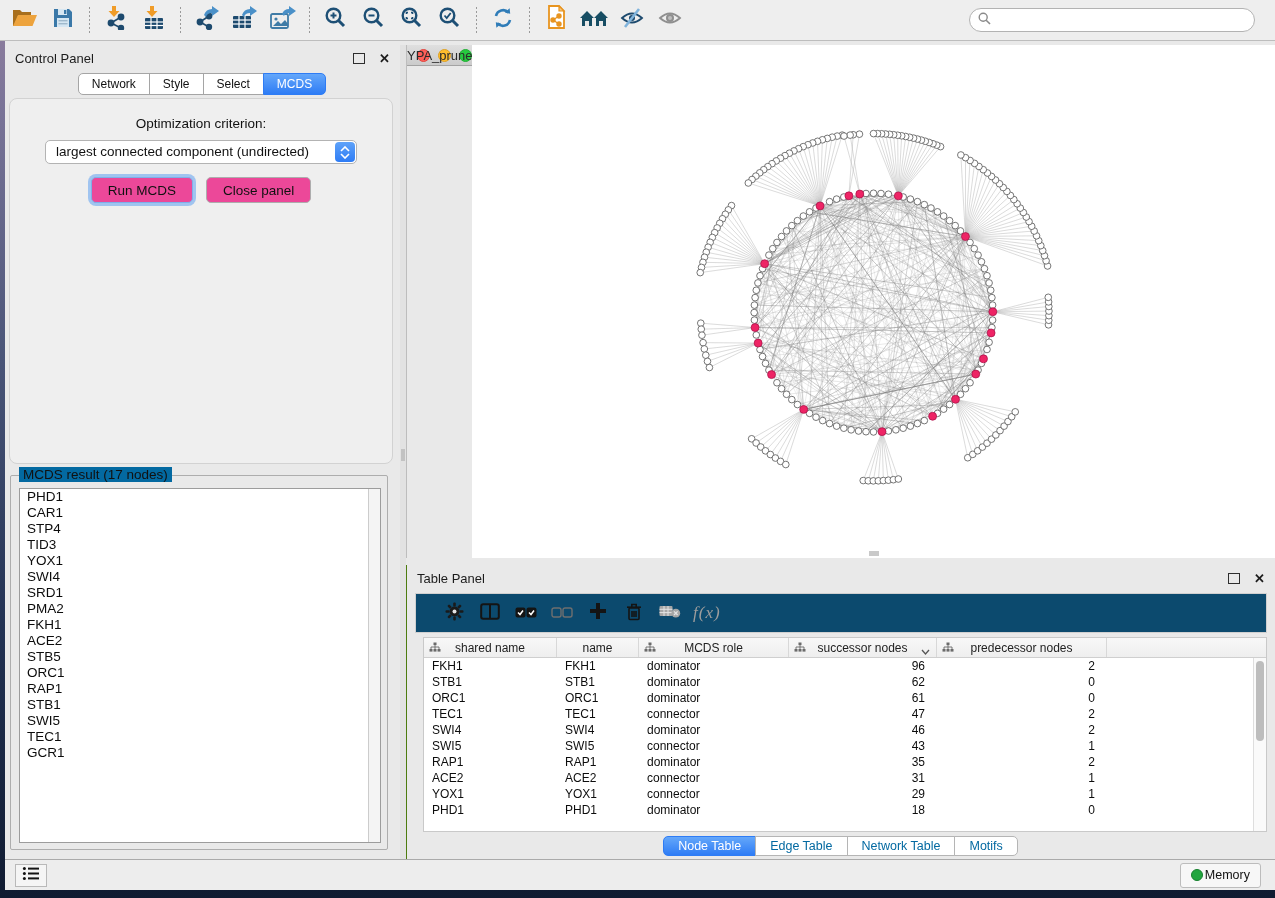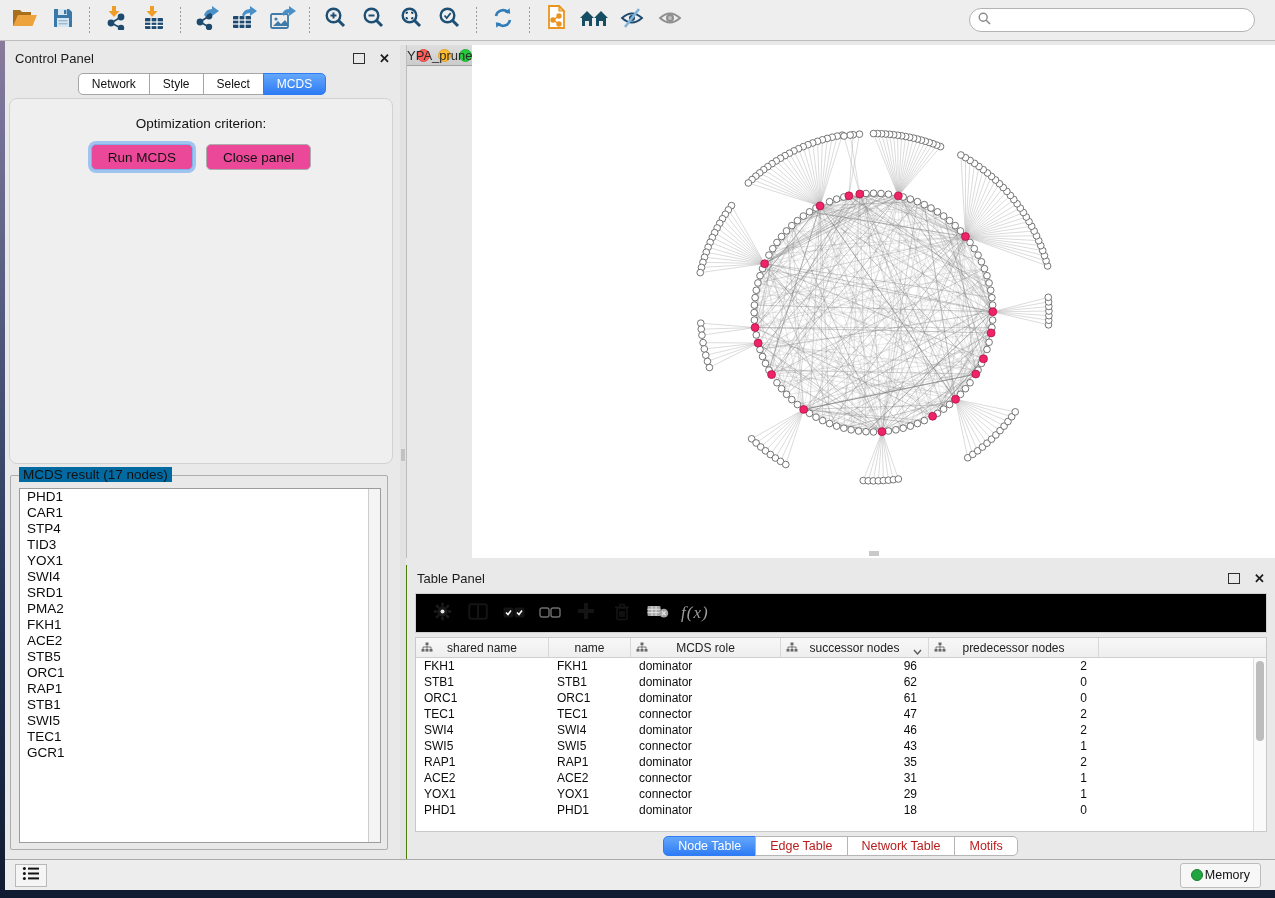--- a/index.html
+++ b/index.html
@@ -54,36 +54,36 @@
   .network-window{height:513px;display:flex;flex-direction:row;border-left:1px solid #bdbdbd;}
   .net-titlebar{height:20px;background:linear-gradient(#dfdfdf,#cbcbcb);border-bottom:1px solid #a3a3a3;display:flex;align-items:center;position:relative;}
   .lights{display:flex;gap:8px;margin-left:10px;}
   .light{width:13px;height:13px;border-radius:50%;}
   .net-title{position:absolute;left:0;right:0;text-align:center;font-size:13px;color:#2a2a2a;}
   .net-canvas{flex:1;background:#fff;position:relative;}
   .h-split-handle{position:absolute;bottom:2px;left:50%;margin-left:-5px;width:10px;height:5px;background:#c9c9c9;}
   .h-split{height:7px;background:#e9e9e9;}
   
   .table-panel{flex:1;display:flex;flex-direction:column;border-left:1px solid #4d7c0f;min-height:0;}
-  .tp-toolbar{height:40px;margin:2px 8px 0 8px;background:#000000;border:1px solid #d0d0d0;display:flex;align-items:center;padding:0 8px;box-sizing:border-box;}
+  .tp-toolbar{height:40px;margin:2px 8px 0 8px;background:#0c4a6e;border:1px solid #d0d0d0;display:flex;align-items:center;padding:0 20px;box-sizing:border-box;}
   .tp-btn{width:26px;height:26px;margin:0 5px;display:flex;align-items:center;justify-content:center;}
   .fx{font-family:"Liberation Serif",serif;font-style:italic;font-size:17px;color:#9d9d9d;letter-spacing:1px;}
-  .tbl{margin:4px 8px 0 8px;flex:1;display:flex;flex-direction:column;border:1px solid #c9c9c9;background:#fff;min-height:0;position:relative;}
+  .tbl{margin:4px 8px 0 16px;flex:1;display:flex;flex-direction:column;border:1px solid #c9c9c9;background:#fff;min-height:0;position:relative;}
   .t-head{height:19px;display:flex;background:linear-gradient(#f8f8f8,#eeeeee);border-bottom:1px solid #cfcfcf;}
   .t-col{position:relative;display:flex;align-items:center;justify-content:center;border-right:1px solid #d8d8d8;font-size:12px;color:#222;box-sizing:border-box;}
   .t-col .hicon{position:absolute;left:5px;top:4px;}
   .t-col .sort{position:absolute;right:6px;top:6px;}
   .t-body{flex:1;overflow:hidden;position:relative;}
   .t-row{display:flex;height:16px;line-height:16px;font-size:12px;color:#0d0d0d;}
   .t-cell{box-sizing:border-box;padding:0 8px;overflow:hidden;white-space:nowrap;}
   .t-cell.num{text-align:right;padding-right:12px;}
   .t-scroll{position:absolute;right:0;top:0;bottom:0;width:12px;background:#fafafa;border-left:1px solid #dedede;}
   .t-thumb{position:absolute;left:2px;right:2px;top:3px;height:80px;background:#bdbdbd;border-radius:4px;}
   .tp-tabs-strip{height:27px;display:flex;justify-content:center;align-items:center;background:#e9e9e9;}
-  .tp-tab{padding:2px 14px;font-size:12.5px;background:#fff;border:1px solid #b5b5b5;margin-left:-1px;line-height:14px;color:#b91c1c;}
+  .tp-tab{padding:2px 14px;font-size:12.5px;background:#fff;border:1px solid #b5b5b5;margin-left:-1px;line-height:14px;color:#0369a1;}
   .tp-tab:first-child{border-radius:5px 0 0 5px;}
   .tp-tab:last-child{border-radius:0 5px 5px 0;}
   .tp-tab.active{background:linear-gradient(#64a7fa,#2e7cf5);border-color:#2e7cf5;color:#fff;}
   
   .status-bar{height:30px;background:#ededed;border-top:1px solid #aaaaaa;display:flex;align-items:center;padding:0 10px;}
   .menu-btn{width:30px;height:21px;background:#f5f5f5;border:1px solid #b9b9b9;display:flex;align-items:center;justify-content:center;}
   .mem-btn{margin-left:auto;margin-right:4px;height:23px;background:#f7f7f7;border:1px solid #bcbcbc;border-radius:3px;
     display:flex;align-items:center;gap:2px;padding:0 10px;font-size:12.5px;color:#111;}
   .mem-dot{width:12px;height:12px;border-radius:50%;background:#21a53e;border:1px solid #16802d;box-sizing:border-box;}
 </style>
@@ -264,20 +264,31 @@
         <span class="close-ic">✕</span>
       </div>
       <div class="cp-tabs">
           <div class="cp-tab">Network</div>
           <div class="cp-tab">Style</div>
           <div class="cp-tab">Select</div>
           <div class="cp-tab active">MCDS</div>
         </div>
       <div class="cp-content">
         <div class="opt-label">Optimization criterion:</div>
+        <div class="cp-select">
+          <span>largest connected component (undirected)</span>
+          <span class="cap">
+            <svg width="10" height="6" viewBox="0 0 10 6">
+                <path d="M1 5l4-4 4 4" fill="none" stroke="#fff" stroke-width="1.6"></path>
+              </svg>
+            <svg width="10" height="6" viewBox="0 0 10 6">
+                <path d="M1 1l4 4 4-4" fill="none" stroke="#fff" stroke-width="1.6"></path>
+              </svg>
+          </span>
+        </div>
         <div class="btn-row">
           <div class="cp-btn focused">Run MCDS</div>
           <div class="cp-btn">Close panel</div>
         </div>
       </div>
       <div class="mcds-group">
         <span class="mcds-legend">MCDS result (17 nodes)</span>
         <div class="mcds-list">
           <div>
               <div class="mcds-item">PHD1</div>

